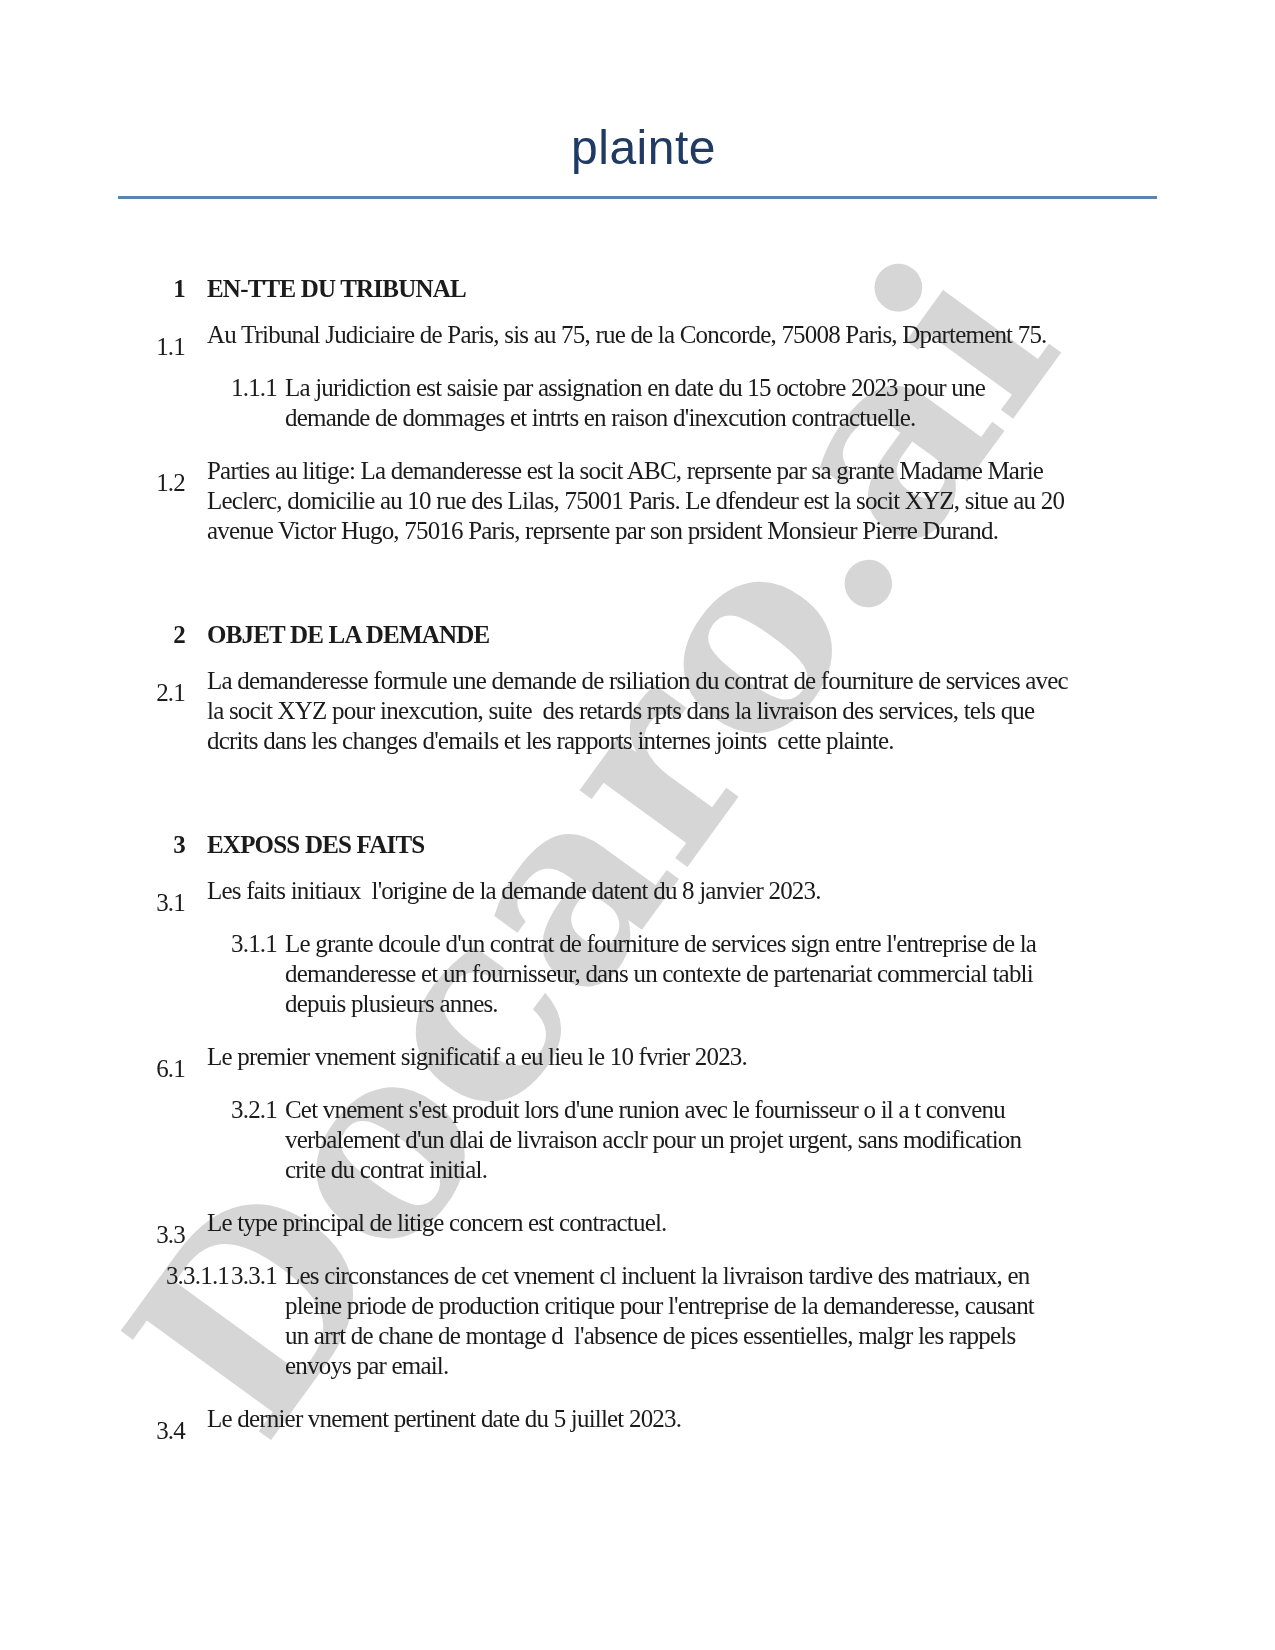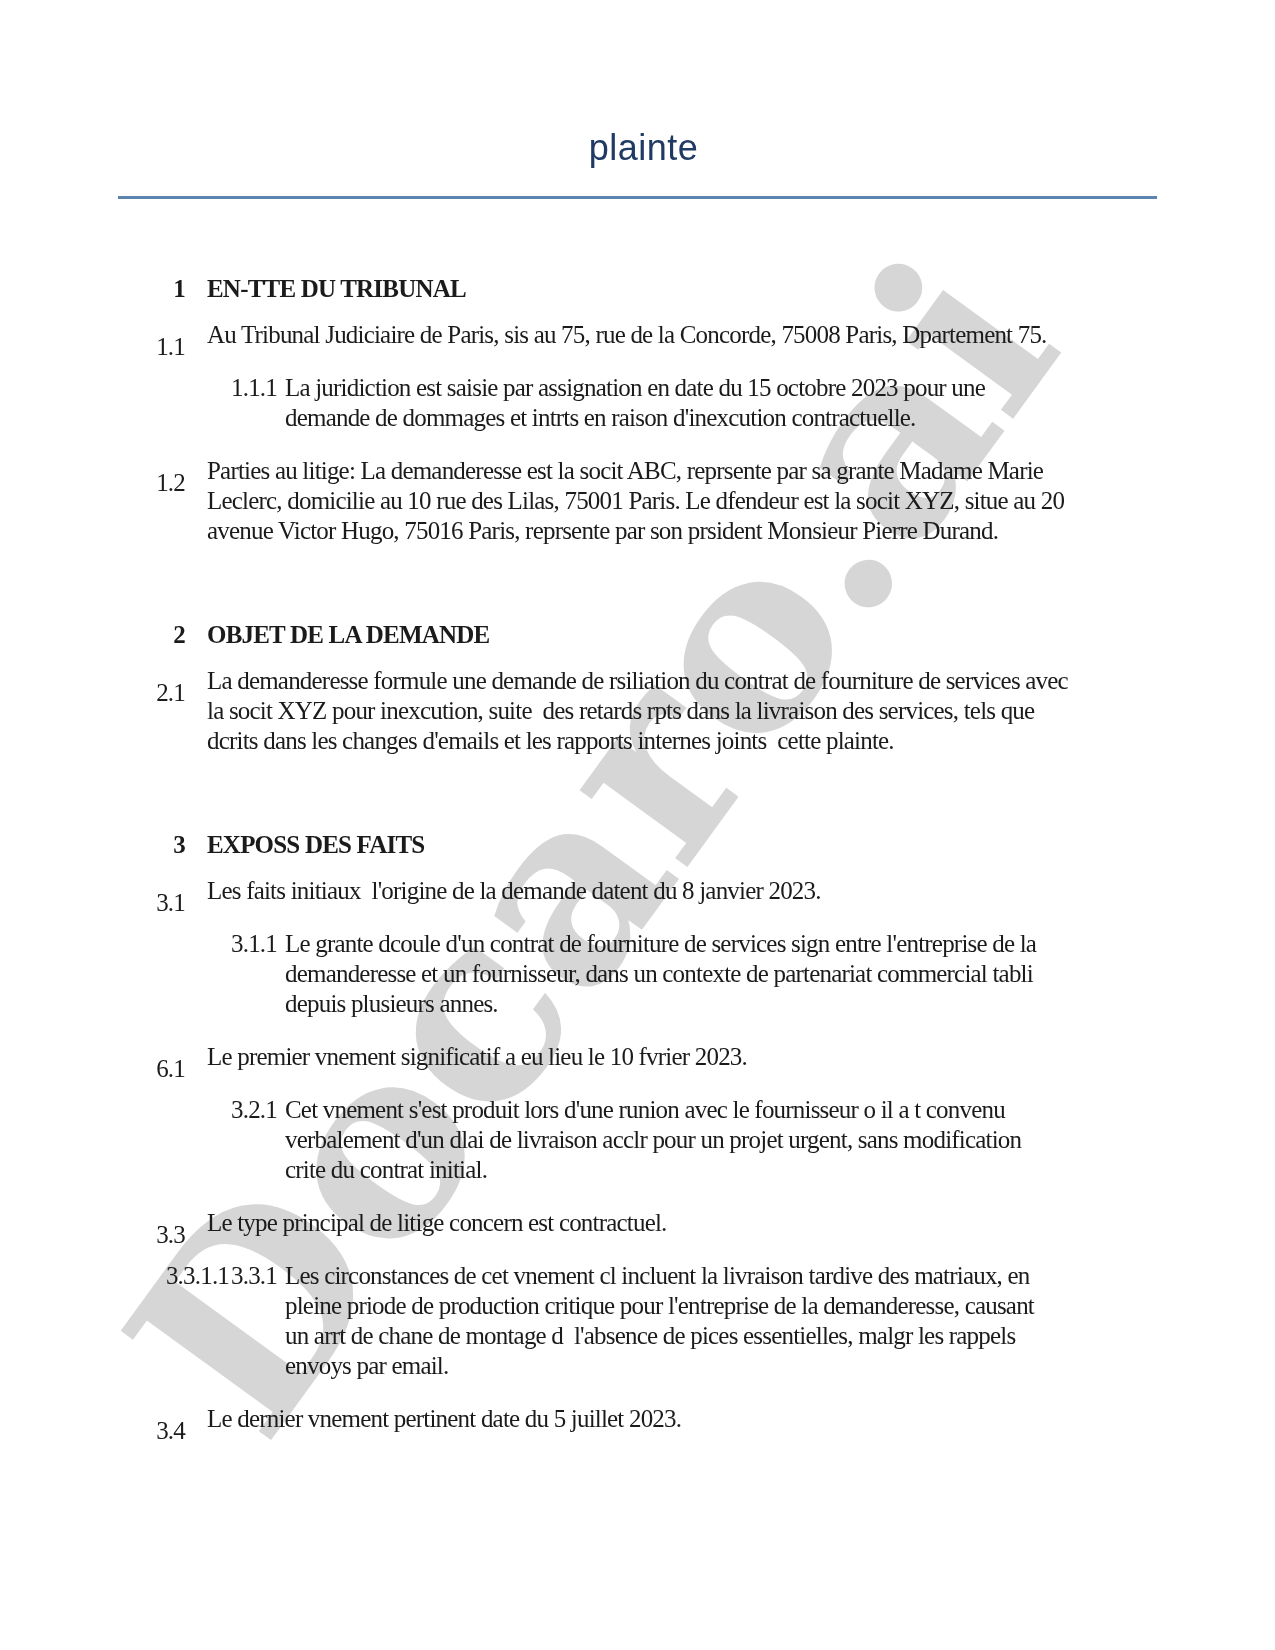--- a/index.html
+++ b/index.html
@@ -26,21 +26,21 @@
     white-space: nowrap;
     z-index: 0;
     user-select: none;
   }
   .content { position: relative; z-index: 1; }
   
   .title-block { padding-top: 120px; text-align: center; }
   .doc-title {
     font-family: "Liberation Sans", sans-serif;
     font-weight: 400;
-    font-size: 36px;
+    font-size: 48px;
     line-height: 56px;
     color: #1f3a63;
     letter-spacing: 0.5px;
     padding-left: 12px;
   }
   .title-rule { height: 3px; background: #5b84b1; margin: 20px 118px 0 118px; }
   
   .doc-body { margin: 0 118px; padding-top: 1px; }
   .item {
     position: relative;

